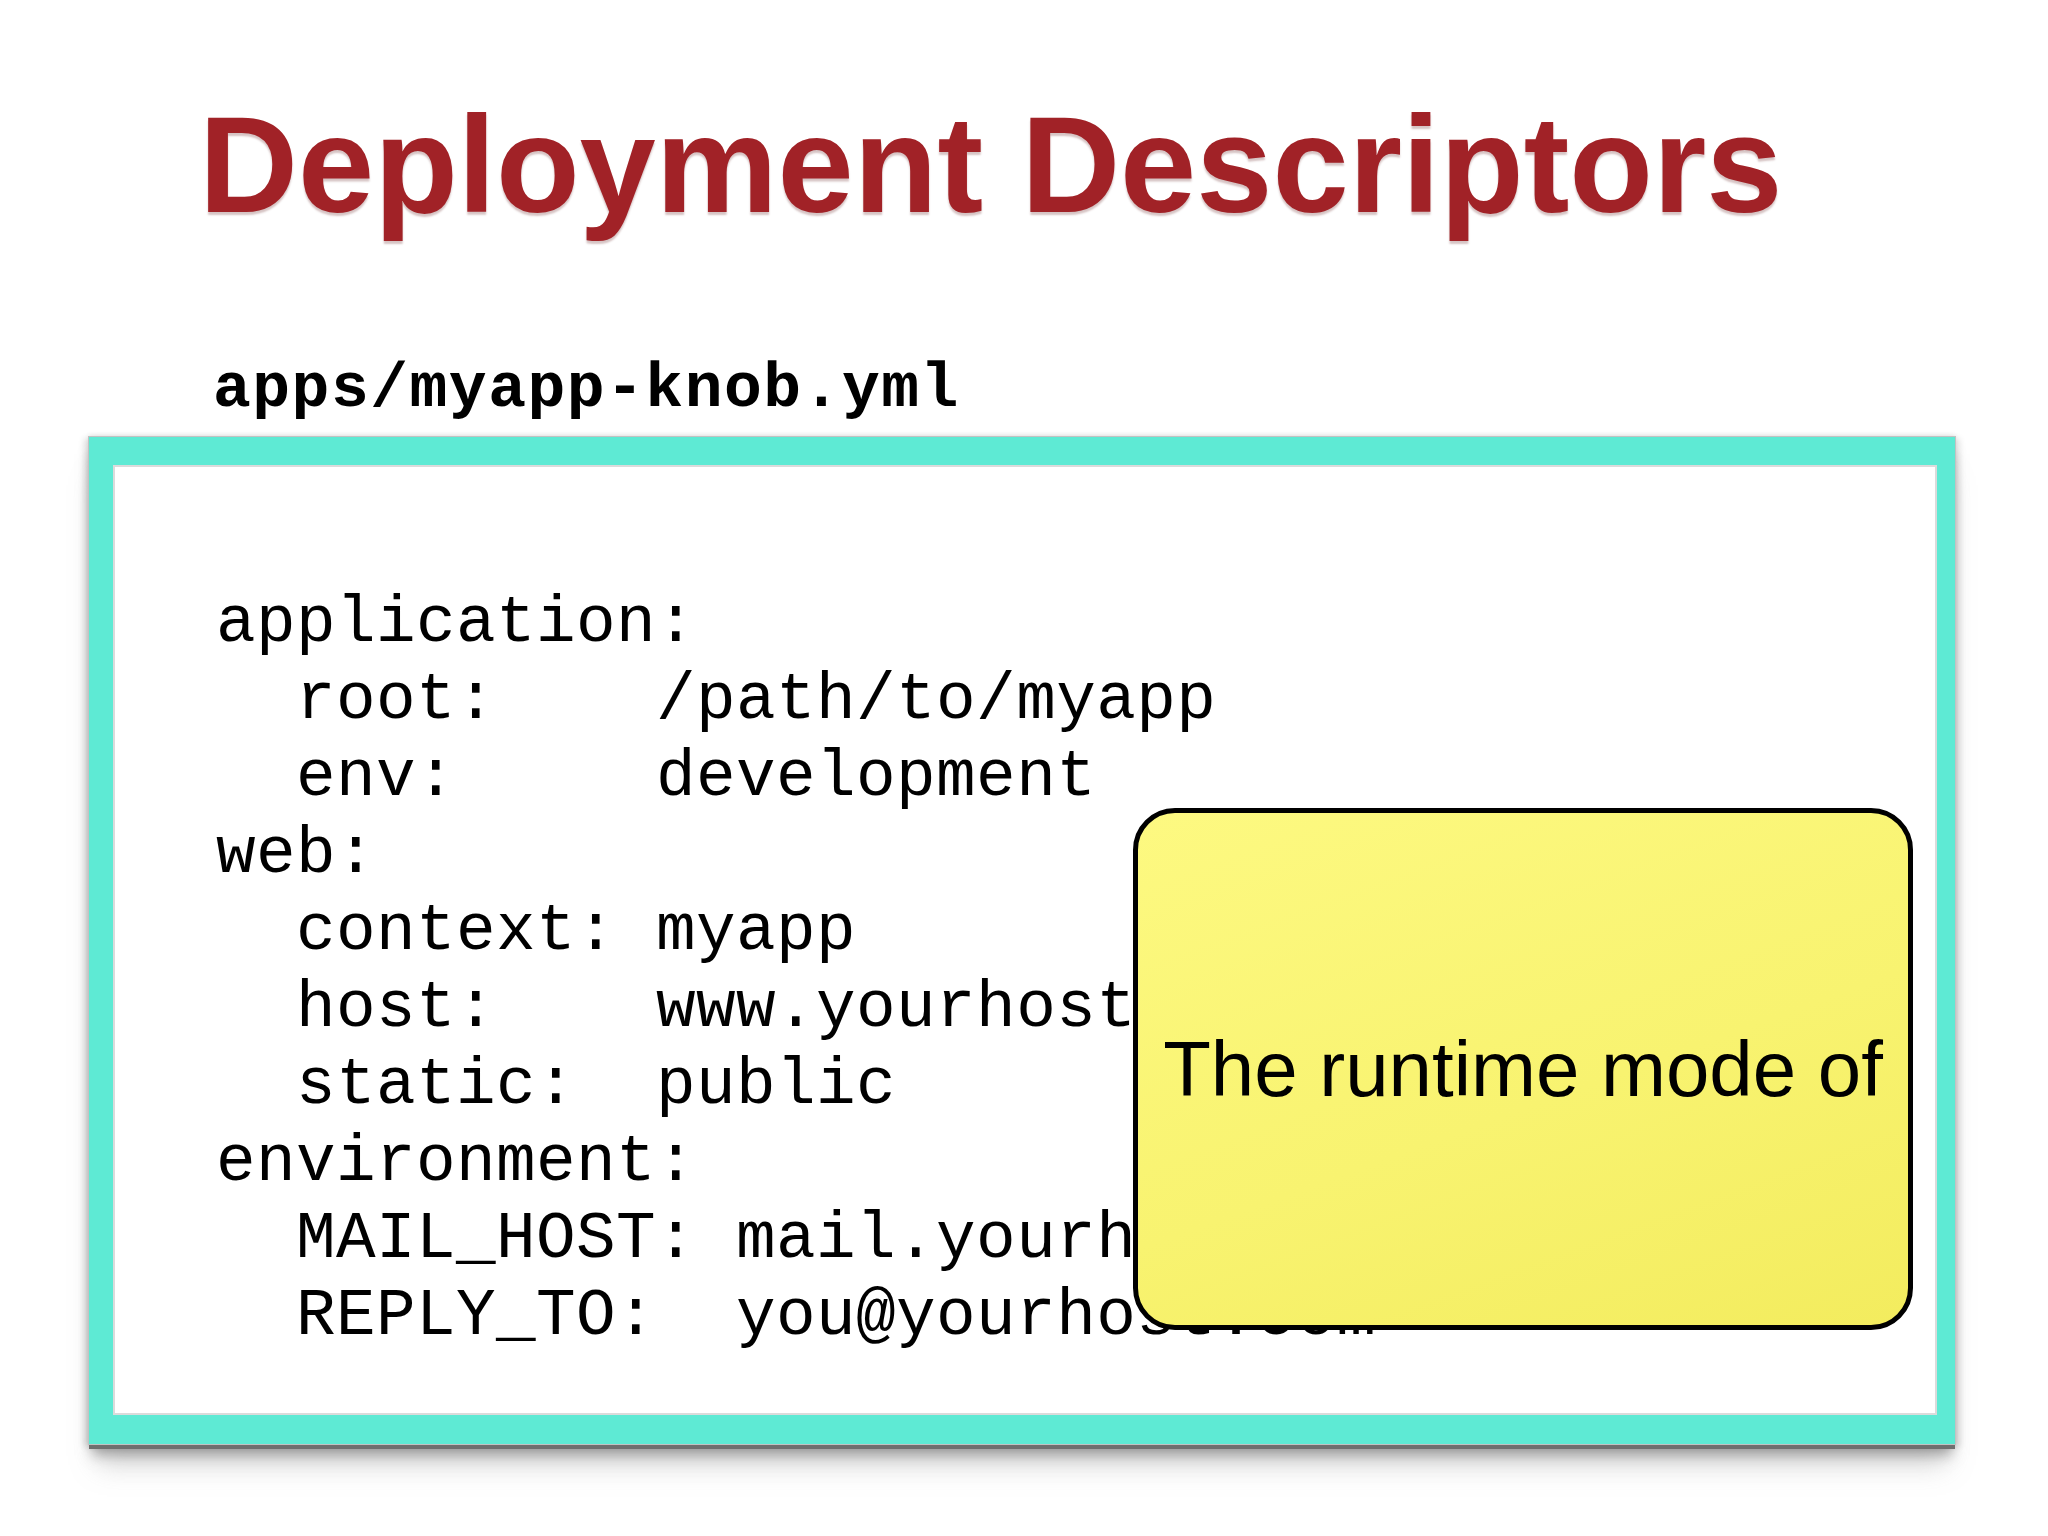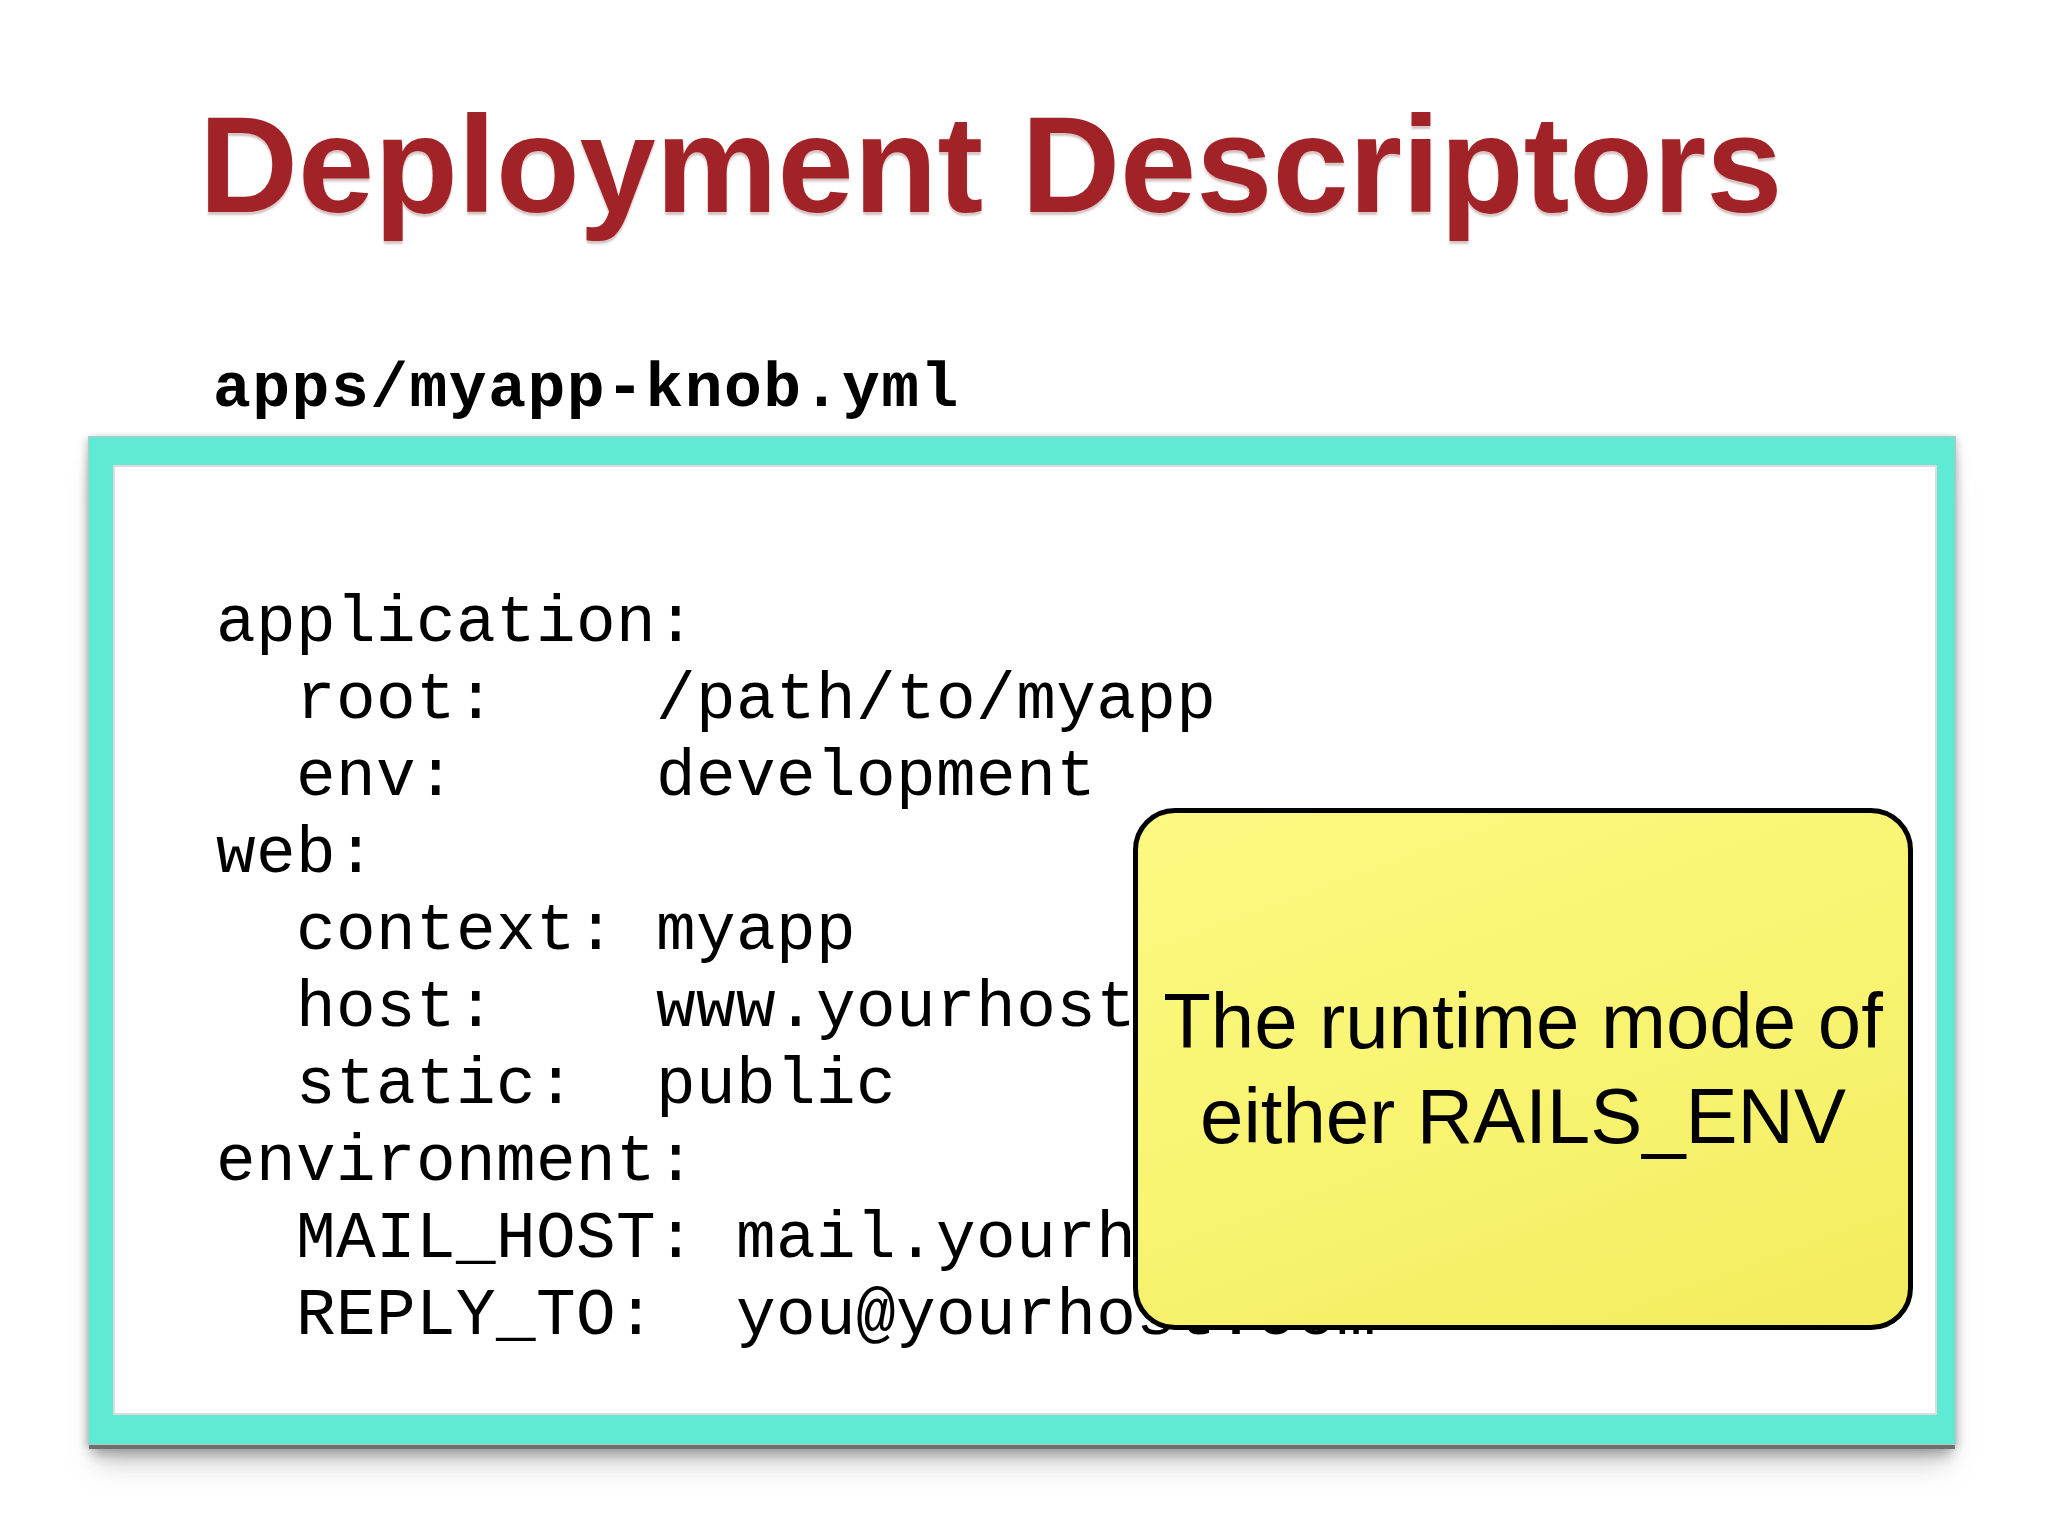--- a/index.html
+++ b/index.html
@@ -109,14 +109,13 @@
   host:    www.yourhost.com
   static:  public
 environment:
   MAIL_HOST: mail.yourhost.com
   REPLY_TO:  you@yourhost.com</pre>
   </div>
 </div>
 
 <div class="callout-note">
   <div class="callout-line">The runtime mode of</div>
-  <div class="callout-line">either RAILS_ENV</div>
 </div>
 
 </body></html>

